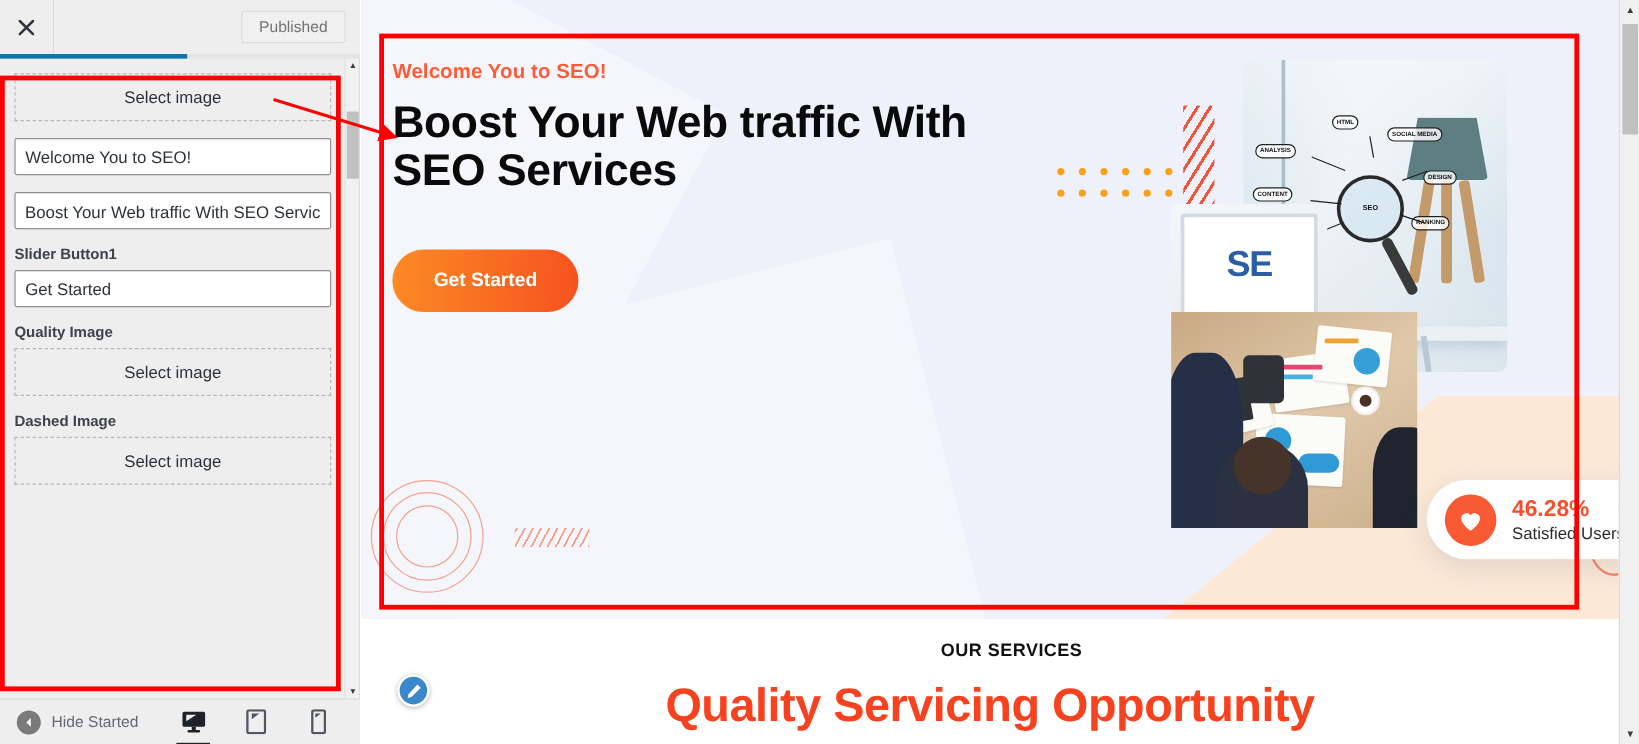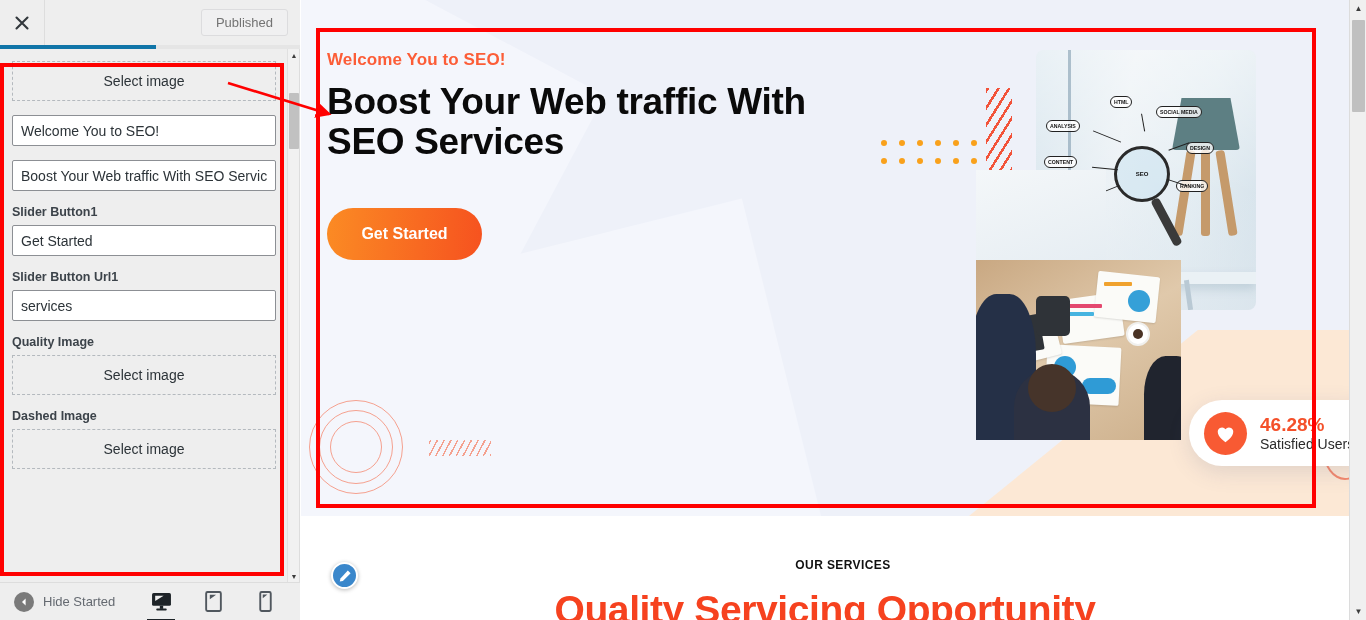--- a/index.html
+++ b/index.html
@@ -384,22 +384,22 @@
   .badge-sub { font-size: 14px; color: #2b2b2b; line-height: 1.2; }
 
   
   .services {
     position: absolute; left: 0; top: 516px;
     width: 1048px; height: 104px;
     background: #ffffff;
     text-align: center;
   }
   .svc-eyebrow {
-    margin-top: 42px;
-    font-size: 12px; font-weight: bold;
+    margin-top: 18px;
+    font-size: 15px; font-weight: bold;
     color: #111111; letter-spacing: .4px; padding-left: 36px;
   }
   .svc-title {
     margin-top: 16px;
     font-size: 39px; font-weight: bold;
     color: #f6421f; letter-spacing: -.4px;
   }
   .edit-pencil {
     position: absolute; left: 30px; top: 46px;
     width: 27px; height: 27px; border-radius: 50%;
@@ -478,24 +478,20 @@
 
       <div class="cz-field">
         <input class="cz-input" type="text" value="Boost Your Web traffic With SEO Services" style="">
       </div>
 
       <div class="cz-field">
         <span class="cz-label">Slider Button1</span>
         <input class="cz-input" type="text" value="Get Started" style="">
       </div>
 
-      <div class="cz-field">
-        <span class="cz-label">Slider Button Url1</span>
-        <input class="cz-input" type="text" value="services" style="">
-      </div>
 
       <div class="cz-field">
         <span class="cz-label">Quality Image</span>
         <div class="cz-dropzone">Select image</div>
       </div>
 
       <div class="cz-field">
         <span class="cz-label">Dashed Image</span>
         <div class="cz-dropzone">Select image</div>
       </div>
@@ -609,20 +605,23 @@
 
             <div class="seo-line" style="left:56px;top:86px;width:30px;transform:rotate(22deg);"></div>
             <div class="seo-line" style="left:56px;top:118px;width:26px;transform:rotate(6deg);"></div>
             <div class="seo-line" style="left:58px;top:140px;width:26px;transform:rotate(-22deg);"></div>
             <div class="seo-line" style="left:98px;top:72px;width:18px;transform:rotate(80deg);"></div>
             <div class="seo-line" style="left:132px;top:96px;width:22px;transform:rotate(-20deg);"></div>
             <div class="seo-line" style="left:130px;top:132px;width:22px;transform:rotate(18deg);"></div>
           </div>
 
           <div class="photo photo-screen">
+            <div class="scr-body">
+              <span class="scr-text">SE</span>
+            </div>
             <div class="scr-stand"></div>
           </div>
 
           <div class="photo photo-meet">
             <div class="mt-paper" style="left:84px;top:36px;width:62px;height:44px;transform:rotate(-8deg);"></div>
             <div class="mt-paper" style="left:120px;top:14px;width:62px;height:46px;transform:rotate(6deg);"></div>
             <div class="mt-paper" style="left:70px;top:86px;width:74px;height:58px;transform:rotate(3deg);"></div>
             <div class="mt-paper" style="left:36px;top:60px;width:46px;height:40px;transform:rotate(-14deg);"></div>
             <div class="mt-bar" style="left:92px;top:44px;width:34px;height:4px;background:#e4486f;"></div>
             <div class="mt-bar" style="left:92px;top:52px;width:26px;height:4px;background:#46b4e0;"></div>

